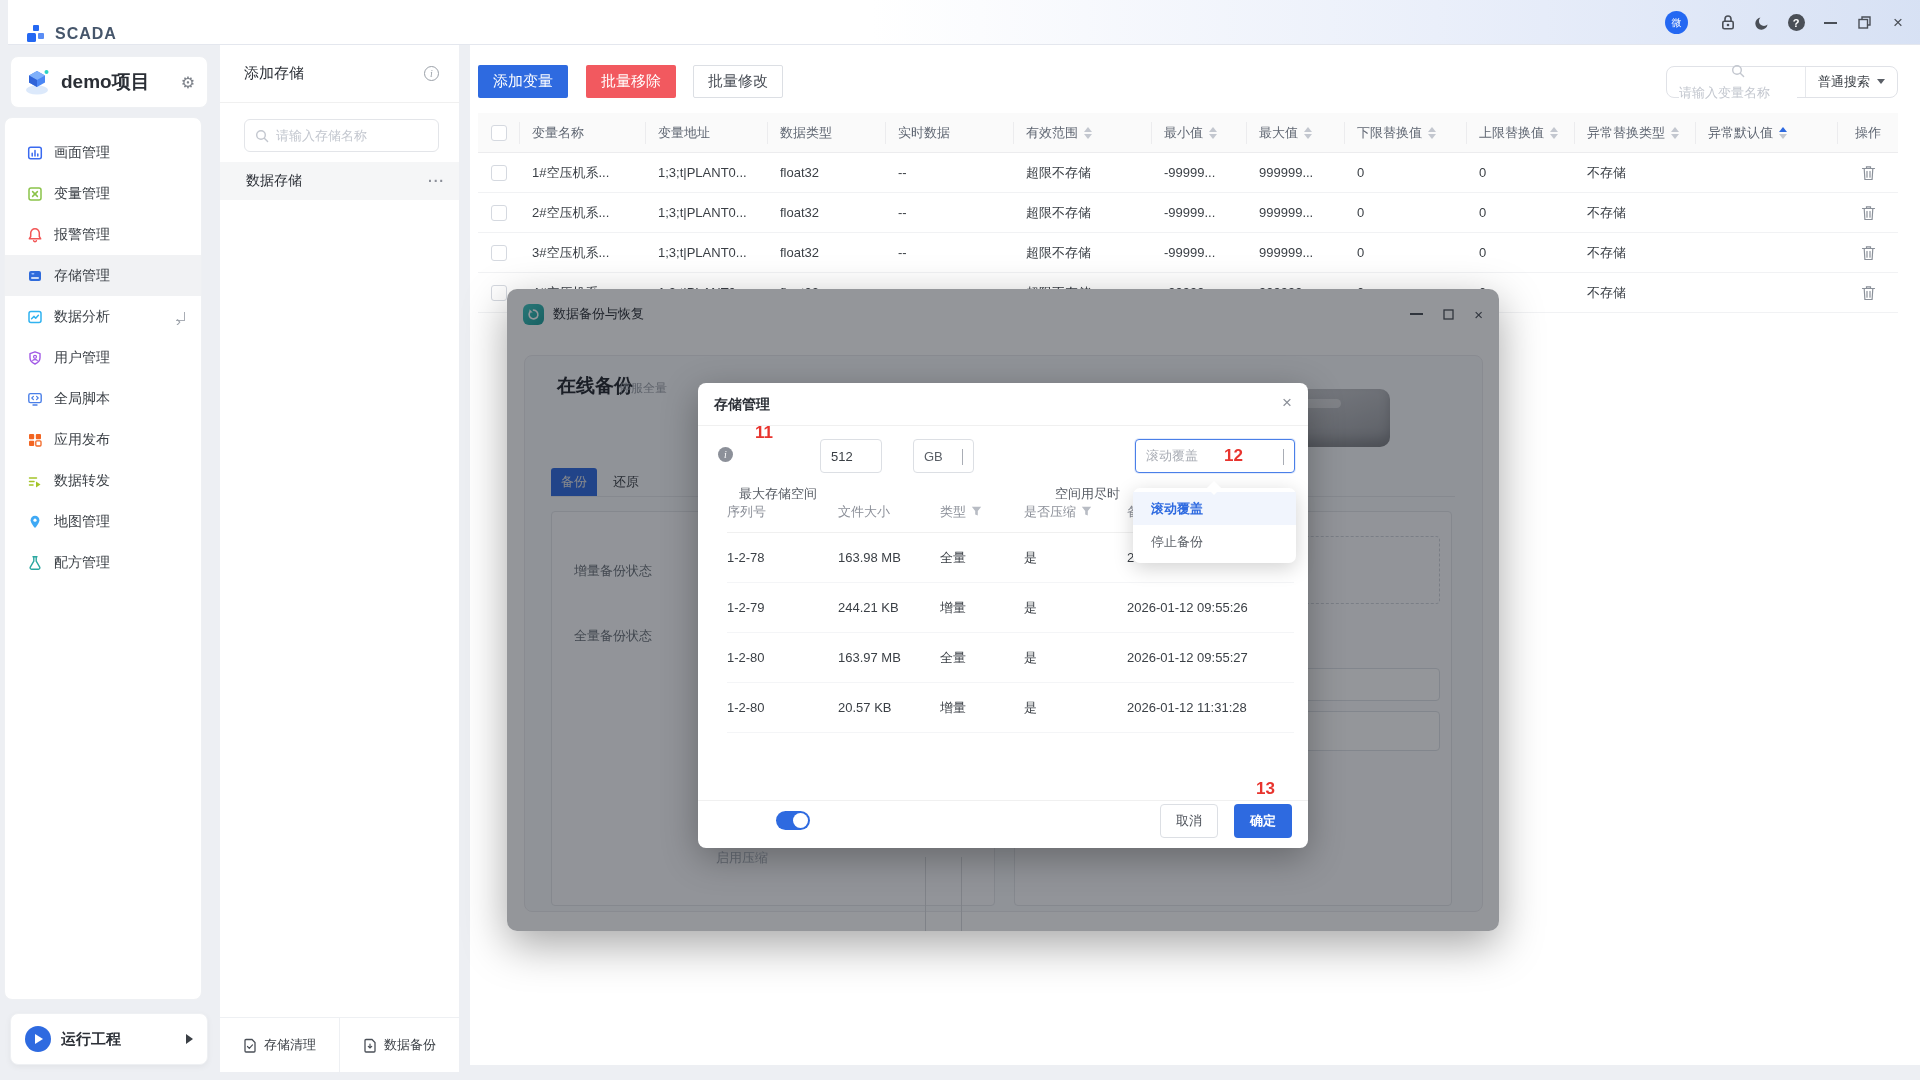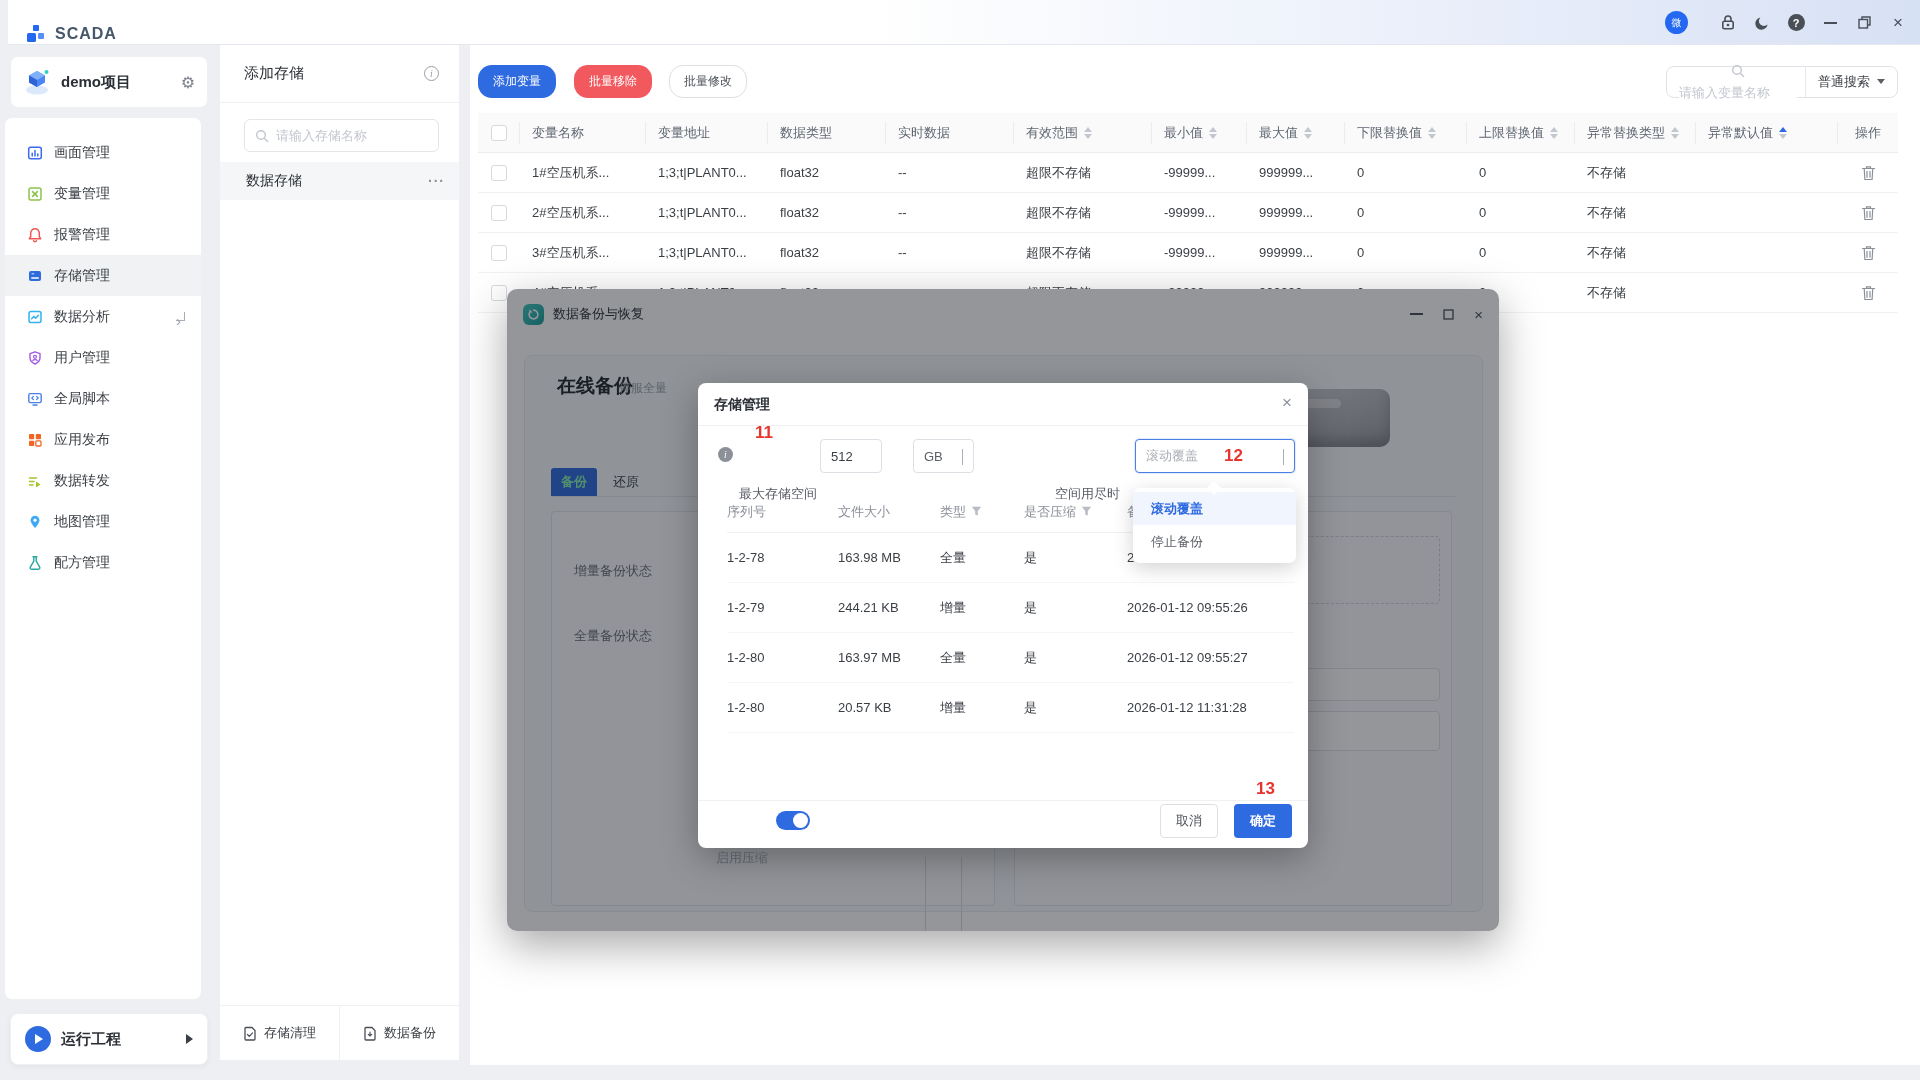--- a/index.html
+++ b/index.html
@@ -18,53 +18,53 @@
     display:flex; align-items:center; justify-content:center; margin-right:16px; cursor:pointer; }
   .tb-ico { width:20px; height:20px; display:flex; align-items:center; justify-content:center; cursor:pointer; }
   .help-circ { width:17px; height:17px; border-radius:50%; background:#4a4f57; color:#fff; font-size:11px; font-weight:bold;
     display:flex; align-items:center; justify-content:center; }
   .min-bar { width:13px; height:2px; background:#4a4f57; }
   .close-x { font-size:17px; color:#4a4f57; line-height:1; }
 
   
   .card { background:#fff; border-radius:8px; border:1px solid #eef0f3; }
   .project-card { position:absolute; left:10px; top:56px; width:198px; height:52px; display:flex; align-items:center; padding:0 12px; }
-  .project-name { font-size:15px; font-weight:bold; color:#2b2f36; margin-left:8px; flex:1; }
+  .project-name { font-size:19px; font-weight:bold; color:#2b2f36; margin-left:8px; flex:1; }
   .gear { color:#7d828a; font-size:16px; cursor:pointer; }
   .menu-card { position:absolute; left:4px; top:117px; width:198px; height:883px; padding-top:14px; }
   .menu-item { height:41px; display:flex; align-items:center; padding-left:22px; gap:11px; font-size:14px; color:#3a3f45; cursor:pointer; }
   .menu-item.active { background:#f1f2f4; }
   .menu-item .chev { margin-left:auto; margin-right:16px; color:#9aa0a8; font-size:15px; }
   .run-card { position:absolute; left:10px; top:1013px; width:198px; height:52px; display:flex; align-items:center; padding:0 14px;
     box-shadow:0 2px 6px rgba(0,0,0,0.05); cursor:pointer; }
   .play-circ { width:26px; height:26px; border-radius:50%; background:#2e6ae0; color:#fff; display:flex; align-items:center; justify-content:center; }
   .play-tri { width:0; height:0; border-left:8px solid #fff; border-top:5px solid transparent; border-bottom:5px solid transparent; margin-left:2px; }
   .run-label { font-size:15px; font-weight:bold; color:#2b2f36; margin-left:10px; flex:1; }
   .run-chev { width:0; height:0; border-left:7px solid #3a3f45; border-top:5px solid transparent; border-bottom:5px solid transparent; }
 
   
-  .storage-panel { position:absolute; left:220px; top:45px; width:239px; bottom:20px; background:#fff; }
+  .storage-panel { position:absolute; left:220px; top:45px; width:239px; bottom:8px; background:#fff; }
   .sp-head { height:58px; display:flex; align-items:center; padding:0 20px 0 24px; border-bottom:1px solid #f0f0f0; }
   .sp-title { font-size:15px; color:#2b2f36; flex:1; }
   .info-outline { width:15px; height:15px; border-radius:50%; border:1px solid #9aa0a8; color:#9aa0a8; font-size:10px;
     display:flex; align-items:center; justify-content:center; font-style:italic; font-family:"Liberation Serif",serif; }
   .sp-search { margin:16px 20px 0 24px; height:33px; border:1px solid #e3e5e9; border-radius:6px; display:flex; align-items:center; padding:0 10px; gap:7px; }
   .sp-search input { border:none; outline:none; width:130px; font-size:13px; color:#3a3f45; font-family:inherit; }
   .sp-search input::placeholder { color:#c3c7cf; }
   .sp-item { margin-top:10px; height:38px; background:#f5f6f7; display:flex; align-items:center; padding:0 14px 0 26px; font-size:14px; color:#2b2f36; cursor:pointer; }
   .sp-more { margin-left:auto; color:#8c9099; letter-spacing:1px; font-weight:bold; cursor:pointer; }
   .sp-foot { position:absolute; left:0; right:0; bottom:0; height:55px; border-top:1px solid #eef0f3; display:flex; }
   .sp-foot-btn { flex:1; display:flex; align-items:center; justify-content:center; gap:7px; font-size:13px; color:#3a3f45; cursor:pointer; }
   .sp-foot-btn + .sp-foot-btn { border-left:1px solid #eef0f3; }
 
   
   .main { position:absolute; left:470px; top:45px; right:0; bottom:15px; background:#fff; }
   .toolbar { display:flex; align-items:center; margin:20px 22px 0 8px; height:33px; }
-  .btn { height:33px; border-radius:14px; display:inline-flex; align-items:center; justify-content:center; padding:0 14px;
-    font-size:12px; cursor:pointer; border:1px solid transparent; }
+  .btn { height:33px; border-radius:2px; display:inline-flex; align-items:center; justify-content:center; padding:0 14px;
+    font-size:15px; cursor:pointer; border:1px solid transparent; }
   .btn-primary { background:#2e6ae0; color:#fff; }
   .btn-danger { background:#f2595f; color:#fff; margin-left:18px; }
   .btn-plain { background:#fff; color:#4a4f57; border-color:#dcdfe4; margin-left:17px; }
   .search-combo { margin-left:auto; height:32px; border:1px solid #e0e2e7; border-radius:8px; display:flex; align-items:center; background:#fff; }
   .search-combo input { border:none; outline:none; width:118px; font-size:13px; color:#3a3f45; font-family:inherit; }
   .search-combo input::placeholder { color:#c3c7cf; }
   .sc-left { display:flex; align-items:center; gap:7px; padding:0 8px 0 12px;flex-direction:column; }
   .sc-right { border-left:1px solid #e6e8ec; height:100%; display:flex; align-items:center; gap:7px; padding:0 12px; font-size:13px; color:#3a3f45; cursor:pointer; }
   .tri-down { width:0; height:0; border-top:5px solid #5a5f66; border-left:4px solid transparent; border-right:4px solid transparent; }
 
@@ -90,21 +90,21 @@
     box-shadow:0 14px 44px rgba(0,0,0,0.35); z-index:40; overflow:hidden; }
   .bw-titlebar { height:50px; display:flex; align-items:center; padding:0 16px; }
   .bw-appico { width:21px; height:21px; border-radius:6px; background:linear-gradient(135deg,#3ec6c0,#1d9e9a); display:flex; align-items:center; justify-content:center; }
   .bw-title { margin-left:9px; font-size:13px; color:#2b2f36; }
   .bw-ctrls { margin-left:auto; display:flex; align-items:center; gap:20px; color:#4a4f57; }
   .bw-card { position:absolute; left:17px; top:66px; width:959px; height:557px; background:#f8f9fb; border:1px solid #ececee; border-radius:8px; }
   .bw-heading { position:absolute; left:50px; top:84px; font-size:19px; font-weight:bold; color:#22262c; }
   .bw-sub { position:absolute; left:112px; top:91px; font-size:12px; color:#9aa0a8; }
   .bw-tab-row { position:absolute; left:44px; top:179px; right:44px; height:29px; border-bottom:1px solid #e6e8ec; display:flex; gap:6px; }
   .bw-tab { min-width:44px; height:28px; display:flex; align-items:center; justify-content:center; font-size:13px; color:#3a3f45; padding:0 10px; cursor:pointer; }
-  .bw-tab.active { background:#2e6ae0; color:#86efac; border-radius:3px 3px 0 0;font-weight:bold; }
+  .bw-tab.active { background:#2e6ae0; color:#e5e5e5; border-radius:3px 3px 0 0; }
   .bw-panel { position:absolute; border:1px solid #e3e5e9; border-radius:4px; background:#fbfcfd; }
   .bw-status { position:absolute; font-size:13px; color:#6a7078; }
   .bw-dash { position:absolute; border:1px dashed #cfd3da; border-radius:4px; }
   .bw-box { position:absolute; border:1px solid #dfe2e7; border-radius:4px; background:#fff; }
   .bw-hdd { position:absolute; left:742px; top:100px; width:141px; height:58px; border-radius:10px;
     background:linear-gradient(160deg,#d6d7da,#97999e); box-shadow:inset 0 -8px 12px rgba(0,0,0,0.18); }
   .bw-hdd:after { content:""; position:absolute; left:12px; top:10px; width:80px; height:9px; border-radius:5px; background:rgba(255,255,255,0.45); }
   .bw-vline { position:absolute; width:1px; background:#d9dbdf; top:568px; height:74px; }
   .bw-overlay { position:absolute; inset:0; background:rgba(18,22,30,0.45); z-index:10; }
 

